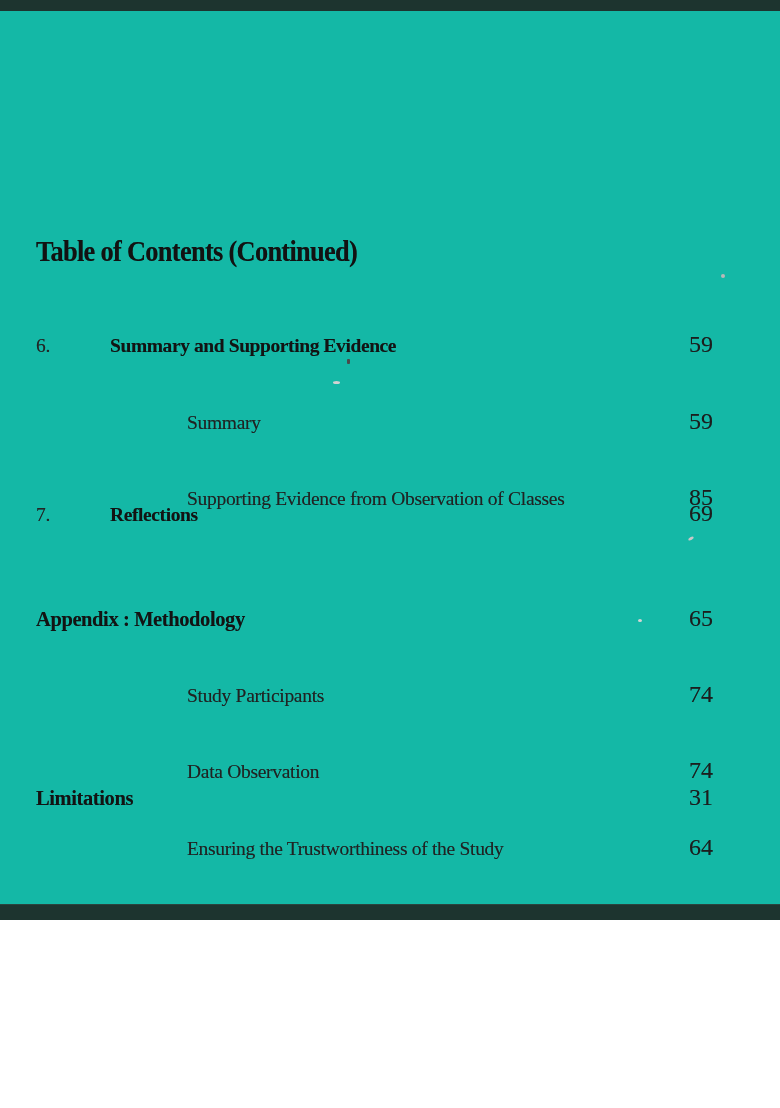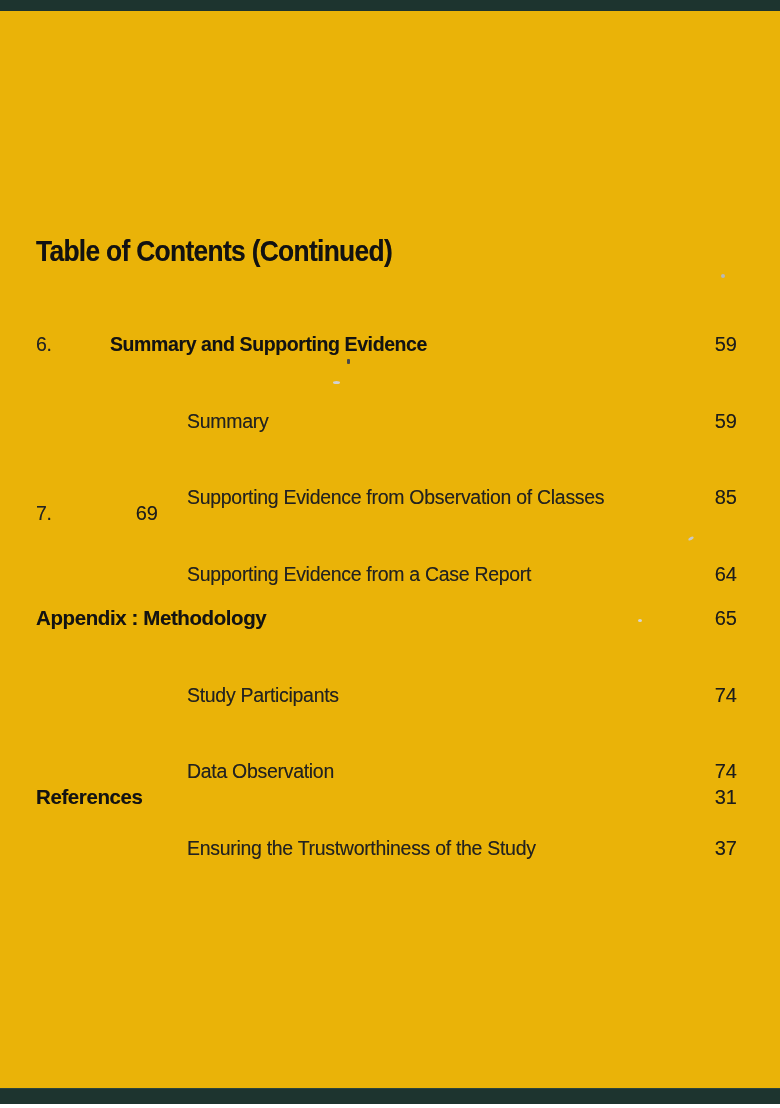--- a/index.html
+++ b/index.html
@@ -3,24 +3,24 @@
 <meta charset="utf-8">
 <style>
   html, body {
     margin: 0;
     padding: 0;
     background: #ffffff;
   }
   .page {
     position: relative;
     width: 780px;
-    height: 1104px;
-    background: #eab308;
+    height: 920px;
+    background: #14b8a6;
     overflow: hidden;
-    font-family: Liberation Sans, sans-serif;
+    font-family: Liberation Serif, serif;
     color: #1f1f1f;
   }
   
   .scan-bar {
     position: absolute;
     left: 0;
     right: 0;
     background: #1d342f;
   }
   .scan-bar.top { top: 0; height: 11px; }
@@ -65,22 +65,22 @@
   .row.standalone .label {
     font-weight: 700;
     color: #131313;
     letter-spacing: -0.4px;
   }
   .row.standalone { font-size: 20.5px; }
   .row.sub .label { padding-left: 151px; color: #222222; margin-top: 48px; }
   .pg {
     flex: 0 0 48px;
     width: 48px;
-    text-align: right;
-    font-size: 20px;
+    text-align: left;
+    font-size: 24px;
     font-weight: 400;
     color: #1d1d1d;
     letter-spacing: 0;
   }
 
   
   .g-sec6      { top: 330px; }
   .g-sec7      { top: 499px; }
   .g-appendix  { top: 604px; }
   .g-refs      { top: 783px; }
@@ -108,55 +108,52 @@
       <span class="pg">59</span>
     </div>
     <div class="row sub">
       <span class="label">Summary</span>
       <span class="pg">59</span>
     </div>
     <div class="row sub">
       <span class="label">Supporting Evidence from Observation of Classes</span>
       <span class="pg">85</span>
     </div>
-    <div class="row sub">
-      <span class="label">Supporting Evidence from a Case Report</span>
-      <span class="pg">64</span>
-    </div>
   </div>
 
   <div class="toc-group g-sec7">
     <div class="row section">
       <span class="num">7.</span>
+      <span class="label">Reflections</span>
       <span class="pg">69</span>
     </div>
   </div>
 
   <div class="toc-group g-appendix">
     <div class="row standalone">
       <span class="label">Appendix : Methodology</span>
       <span class="pg">65</span>
     </div>
     <div class="row sub">
       <span class="label">Study Participants</span>
       <span class="pg">74</span>
     </div>
     <div class="row sub">
       <span class="label">Data Observation</span>
       <span class="pg">74</span>
     </div>
     <div class="row sub">
       <span class="label">Ensuring the Trustworthiness of the Study</span>
-      <span class="pg">37</span>
+      <span class="pg">64</span>
     </div>
   </div>
 
   <div class="toc-group g-refs">
     <div class="row standalone">
-      <span class="label">References</span>
+      <span class="label">Limitations</span>
       <span class="pg">31</span>
     </div>
   </div>
 
 
   <div class="speck" style="left:721px; top:274px; width:4px; height:4px; background:#b9b9b9;"></div>
   <div class="speck" style="left:347px; top:359px; width:3px; height:5px; background:#4a4a4a; border-radius:1px;"></div>
   <div class="speck" style="left:333px; top:381px; width:7px; height:3px; background:#d2d2d2;"></div>
   <div class="speck" style="left:688px; top:537px; width:6px; height:3px; background:#c8c8c8; transform:rotate(-30deg);"></div>
   <div class="speck" style="left:638px; top:619px; width:4px; height:3px; background:#d5d5d5;"></div>

